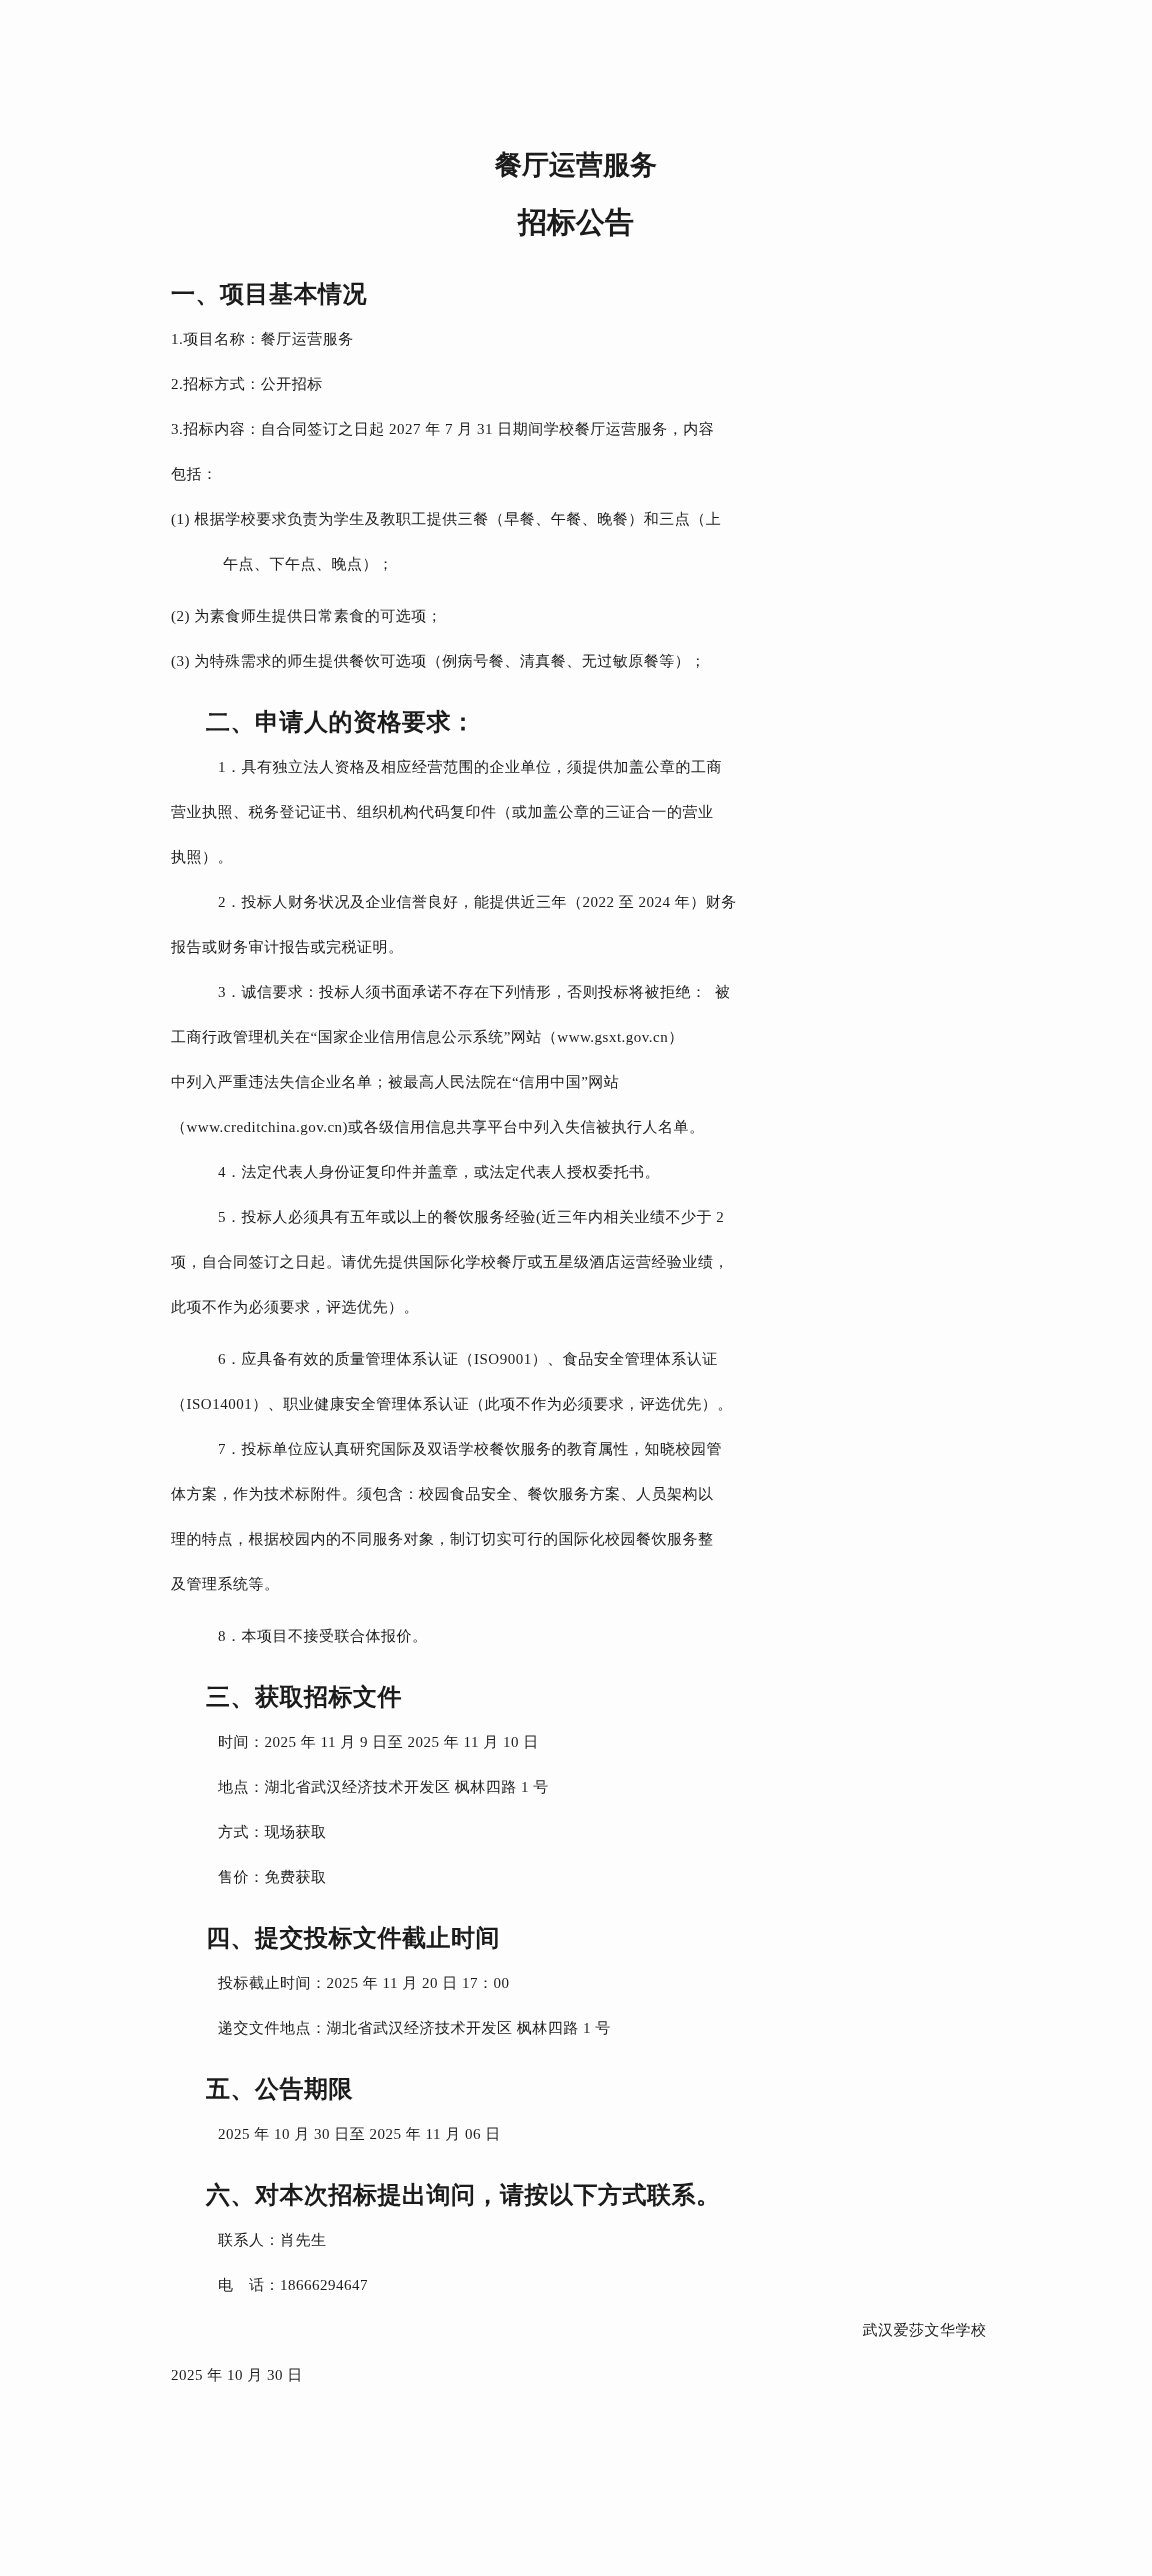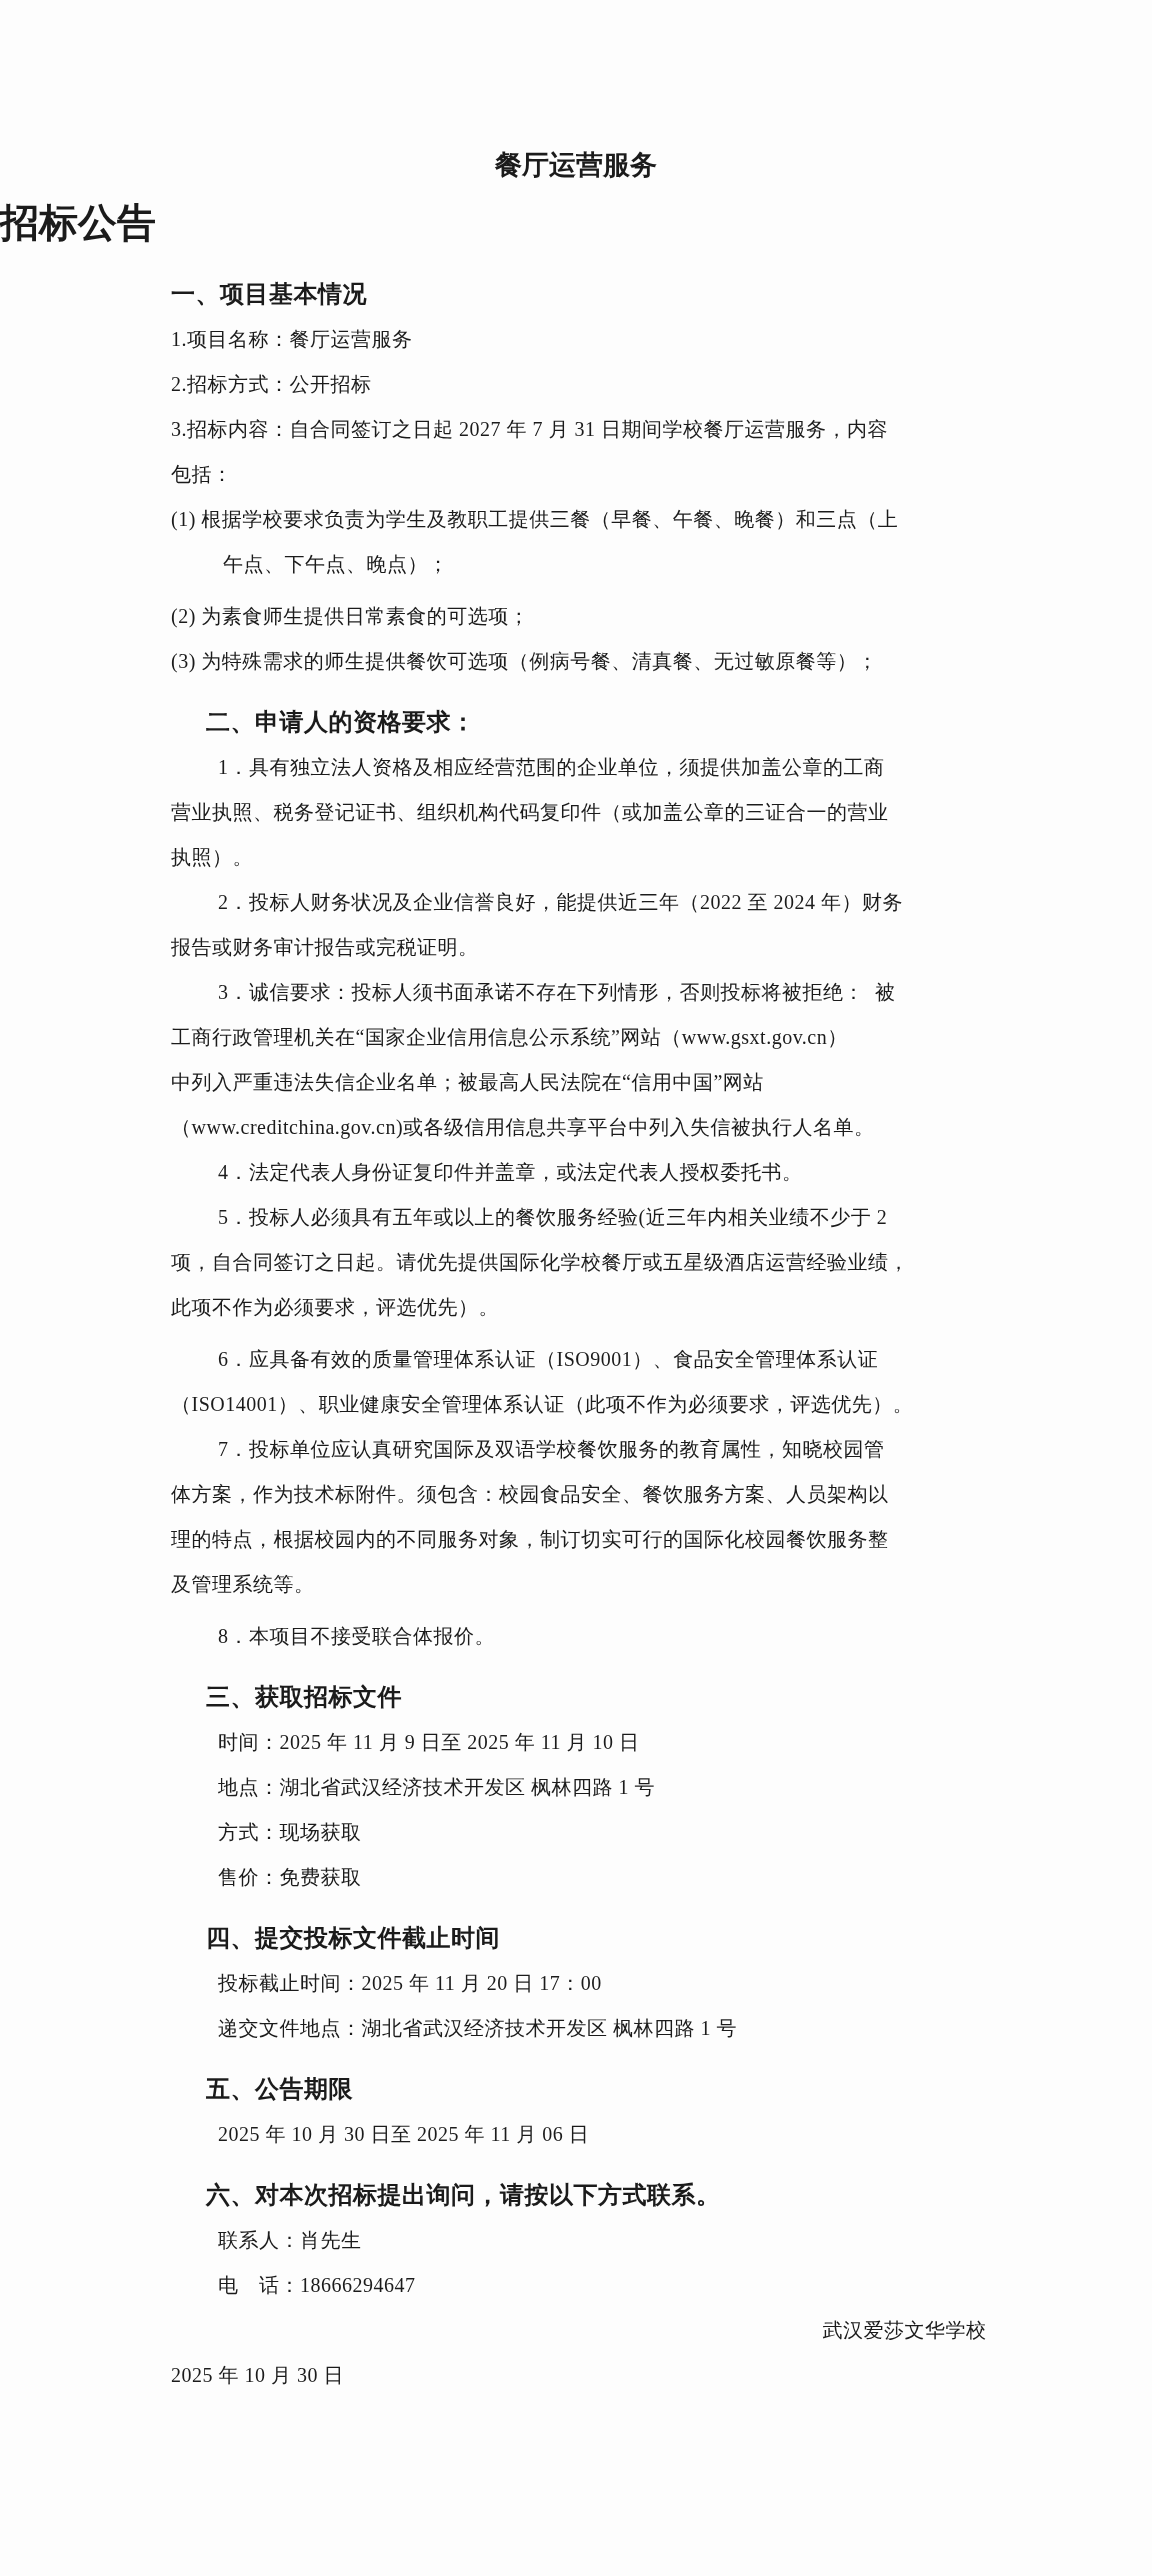--- a/index.html
+++ b/index.html
@@ -23,32 +23,33 @@
     line-height: 47px;
     text-align: center;
     font-size: 27px;
     font-weight: bold;
     white-space: pre;
   }
   .subtitle {
     margin-top: 10.8px;
     height: 45px;
     line-height: 45px;
-    font-size: 39px;
+    text-align: center;
+    font-size: 29px;
     font-weight: bold;
     white-space: pre;
   }
   .content {
     margin-left: 171px;
     width: 828px;
   }
   .ln {
     height: 45px;
     line-height: 45px;
-    font-size: 20px;
+    font-size: 15px;
     letter-spacing: 0.5px;
     white-space: pre;
   }
   .hd {
     font-weight: bold;
     font-size: 24px;
   }
   .first-hd { margin-top: 27px; }
   .gap   { margin-top: 16px; margin-left: 35px; }
   .gapsm { margin-top: 7.2px; }

